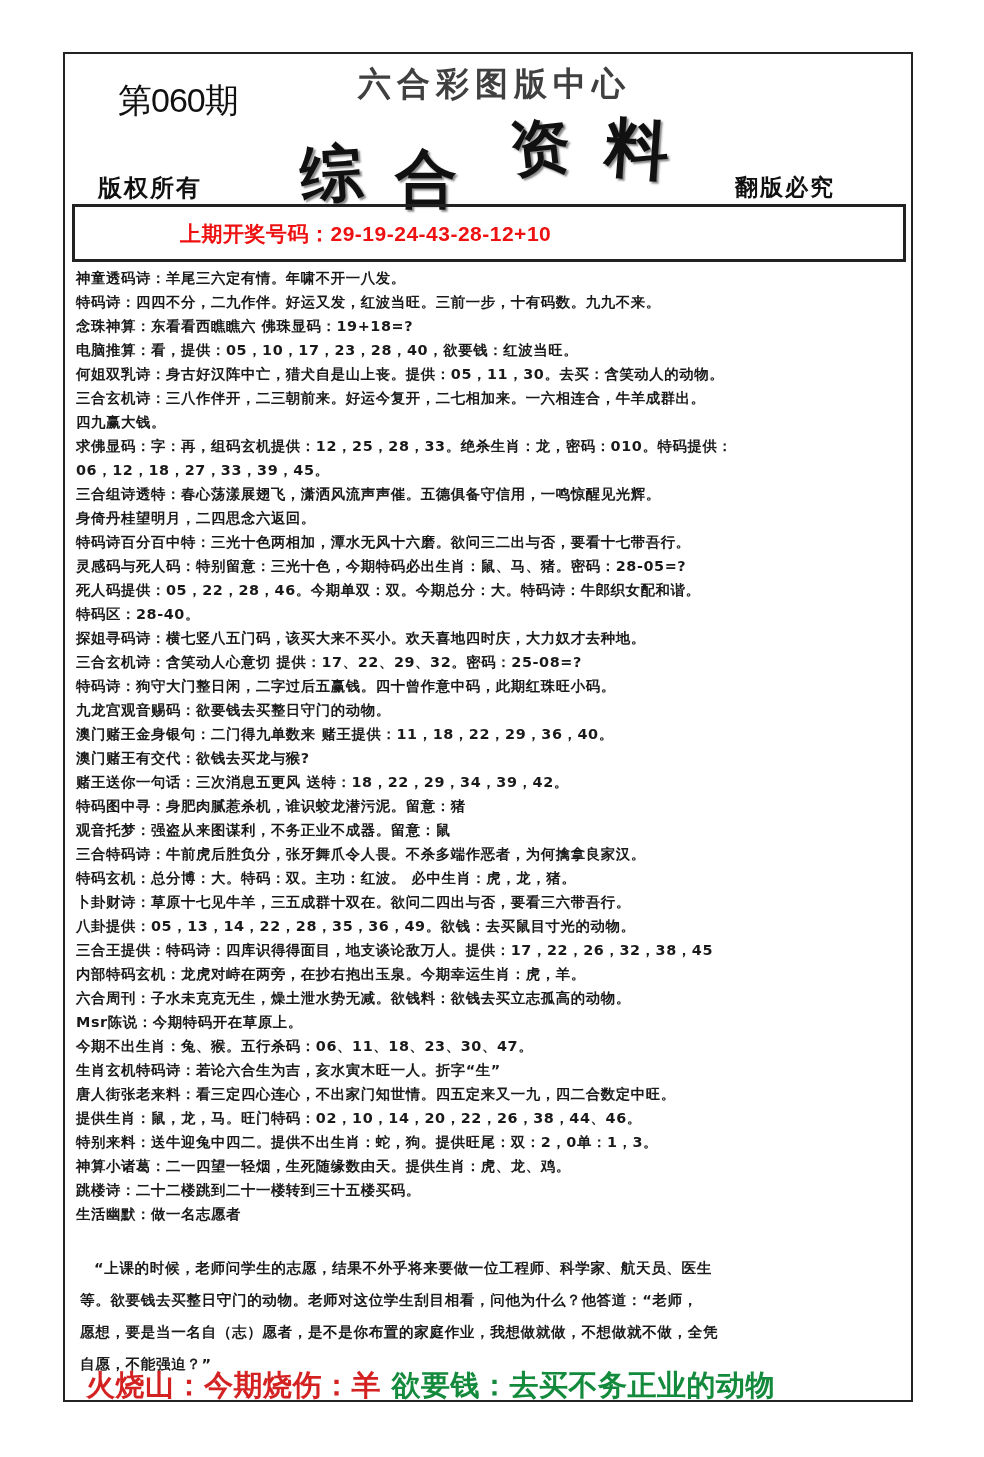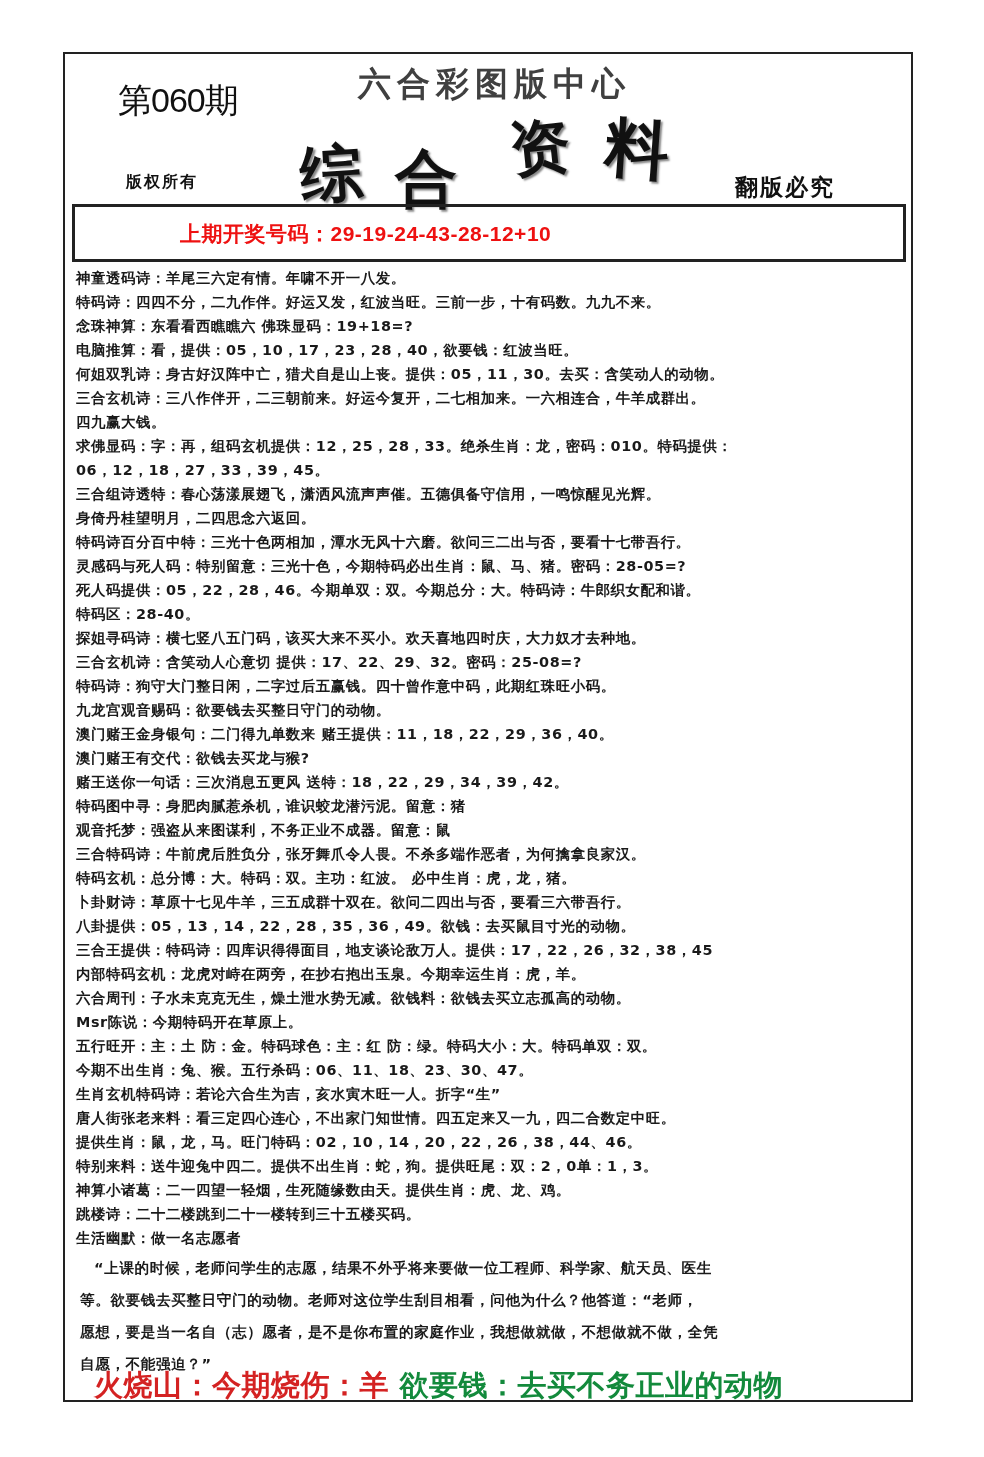--- a/index.html
+++ b/index.html
@@ -12,34 +12,34 @@
   .center-title { position:absolute; left:358px; top:62px; font-family:"DejaVu Serif", serif;
            font-weight:bold; font-size:33px; letter-spacing:6px; color:#404040; }
   .big-title { position:absolute; left:300px; top:112px; width:420px; height:100px; }
   .big-title span { position:absolute; font-family:"DejaVu Serif", serif; font-weight:bold;
            color:#111; text-shadow:2px 2px 2px #888; }
   .bt1 { left:0; top:20px; font-size:62px; transform:rotate(-4deg); }
   .bt2 { left:95px; top:25px; font-size:62px; }
   .bt3 { left:210px; top:-4px; font-size:60px; transform:rotate(-6deg); }
   .bt4 { left:305px; top:-6px; font-size:64px; transform:rotate(4deg); }
   .copy-left { position:absolute; left:98px; top:172px; font-family:"DejaVu Serif", serif;
-           font-weight:bold; font-size:16px; letter-spacing:2px;margin-left:28px; }
+           font-weight:bold; font-size:24px; letter-spacing:2px; }
   .copy-right { position:absolute; left:735px; top:172px; font-family:"DejaVu Serif", serif;
            font-weight:bold; font-size:23px; letter-spacing:2px; }
   .draw-box { position:absolute; left:72px; top:204px; width:834px; height:58px;
            border:3px solid #222; box-sizing:border-box; }
   .draw-text { position:absolute; left:105px; top:13px; font-family:"Liberation Sans", sans-serif;
            font-size:21px; font-weight:bold; color:#ee1111; letter-spacing:0.5px; }
   .lines { position:absolute; left:76px; top:266px; width:836px; }
   .line { font-size:14.4px; line-height:24px; height:24px; white-space:nowrap;
           font-weight:bold; color:#1a1a1a; letter-spacing:0.6px; }
   .story { position:absolute; left:76px; top:1250px; width:832px; font-size:14.6px; line-height:28px;
            font-weight:bold; color:#1a1a1a; letter-spacing:0.6px; }
   .story p { margin:4px; text-indent:14px; }
-  .footer { position:absolute; left:94px; top:1366px; font-family:"DejaVu Serif", serif;
+  .footer { position:absolute; left:86px; top:1366px; font-family:"DejaVu Serif", serif;
            font-weight:bold; font-size:29px; letter-spacing:0.5px; white-space:nowrap; }
   .footer .red { color:#d42222; }
   .footer .green { color:#138a3c; }
 </style>
 </head>
 <body>
 
 <div class="frame"></div>
 
 <div class="issue">第060期</div>
@@ -85,21 +85,20 @@
     <div class="line">特码图中寻：身肥肉腻惹杀机，谁识蛟龙潜污泥。留意：猪</div>
     <div class="line">观音托梦：强盗从来图谋利，不务正业不成器。留意：鼠</div>
     <div class="line">三合特码诗：牛前虎后胜负分，张牙舞爪令人畏。不杀多端作恶者，为何擒拿良家汉。</div>
     <div class="line">特码玄机：总分博：大。特码：双。主功：红波。  必中生肖：虎，龙，猪。</div>
     <div class="line">卜卦财诗：草原十七见牛羊，三五成群十双在。欲问二四出与否，要看三六带吾行。</div>
     <div class="line">八卦提供：05，13，14，22，28，35，36，49。欲钱：去买鼠目寸光的动物。</div>
     <div class="line">三合王提供：特码诗：四库识得得面目，地支谈论敌万人。提供：17，22，26，32，38，45</div>
     <div class="line">内部特码玄机：龙虎对峙在两旁，在抄右抱出玉泉。今期幸运生肖：虎，羊。</div>
     <div class="line">六合周刊：子水未克克无生，燥土泄水势无减。欲钱料：欲钱去买立志孤高的动物。</div>
     <div class="line">Msr陈说：今期特码开在草原上。</div>
-    <div class="line">五行旺开：主：土 防：金。特码球色：主：红 防：绿。特码大小：大。特码单双：双。</div>
     <div class="line">今期不出生肖：兔、猴。五行杀码：06、11、18、23、30、47。</div>
     <div class="line">生肖玄机特码诗：若论六合生为吉，亥水寅木旺一人。折字“生”</div>
     <div class="line">唐人街张老来料：看三定四心连心，不出家门知世情。四五定来又一九，四二合数定中旺。</div>
     <div class="line">提供生肖：鼠，龙，马。旺门特码：02，10，14，20，22，26，38，44、46。</div>
     <div class="line">特别来料：送牛迎兔中四二。提供不出生肖：蛇，狗。提供旺尾：双：2，0单：1，3。</div>
     <div class="line">神算小诸葛：二一四望一轻烟，生死随缘数由天。提供生肖：虎、龙、鸡。</div>
     <div class="line">跳楼诗：二十二楼跳到二十一楼转到三十五楼买码。</div>
     <div class="line">生活幽默：做一名志愿者</div>
   </div>
 

